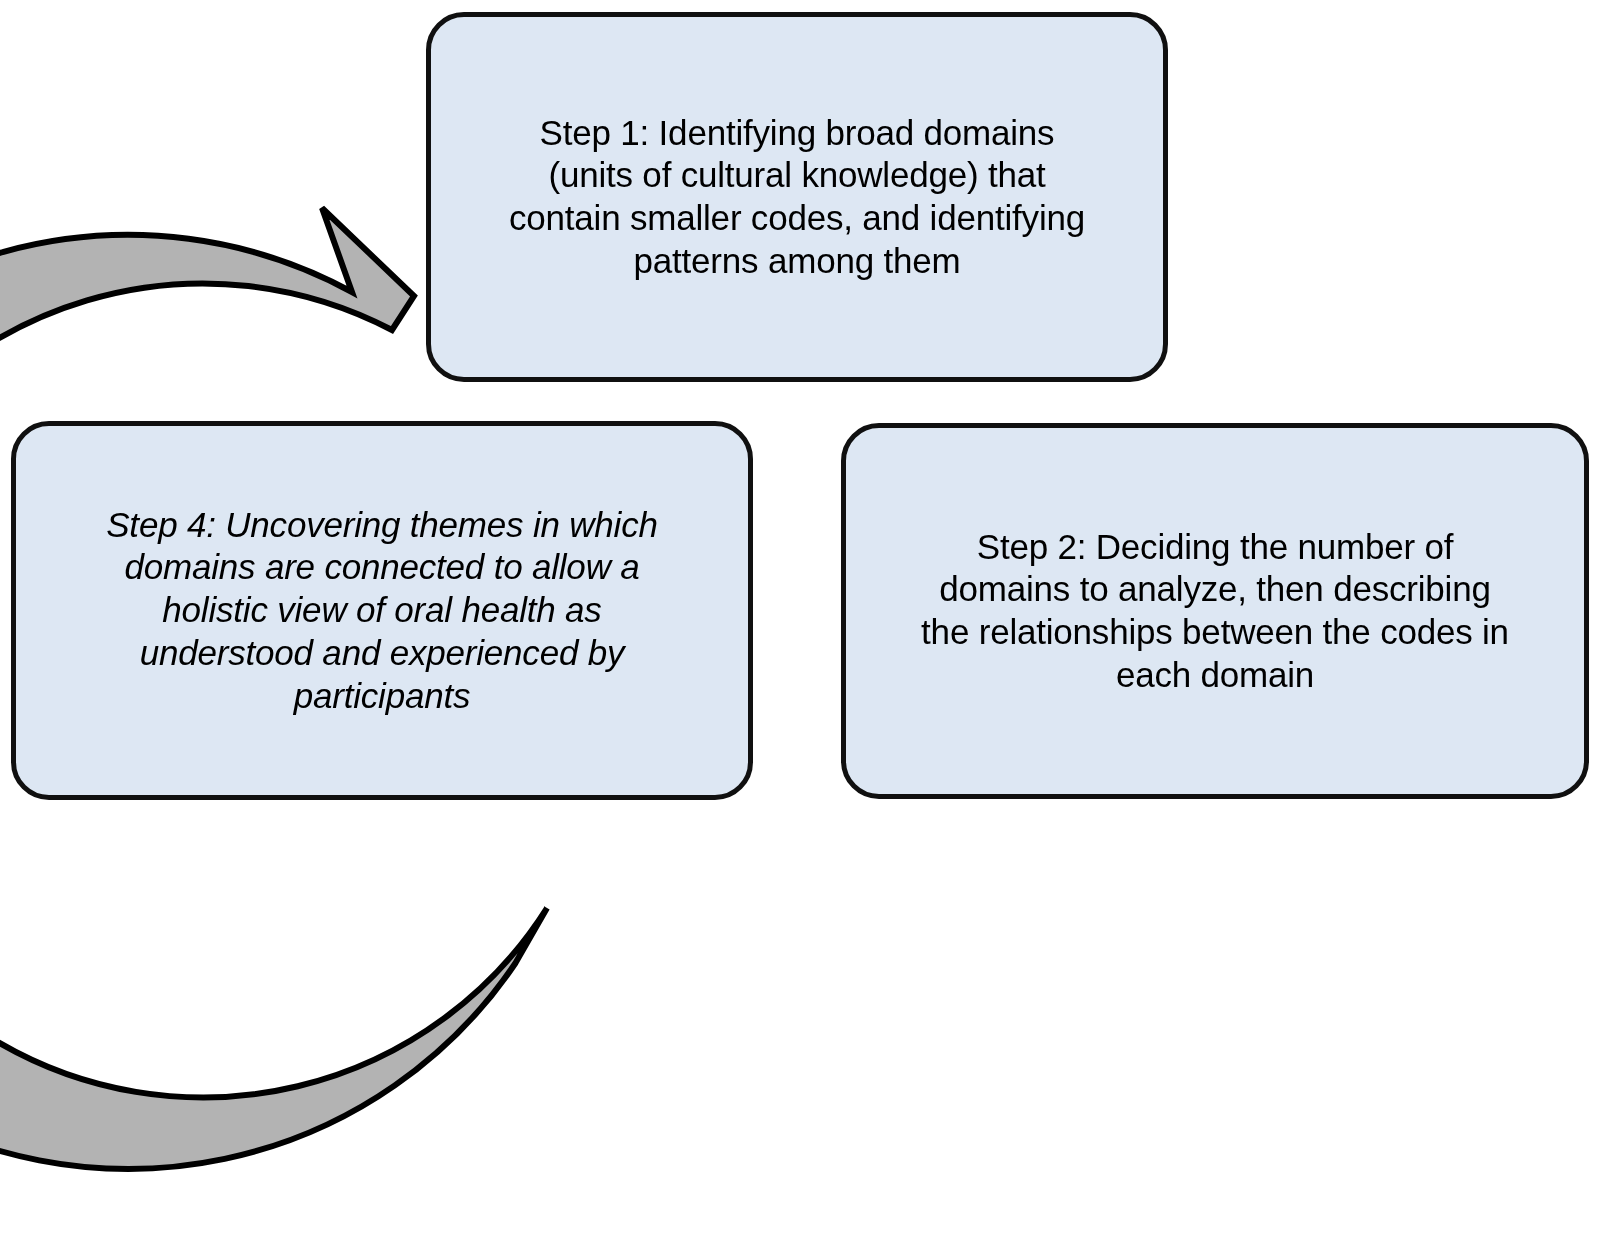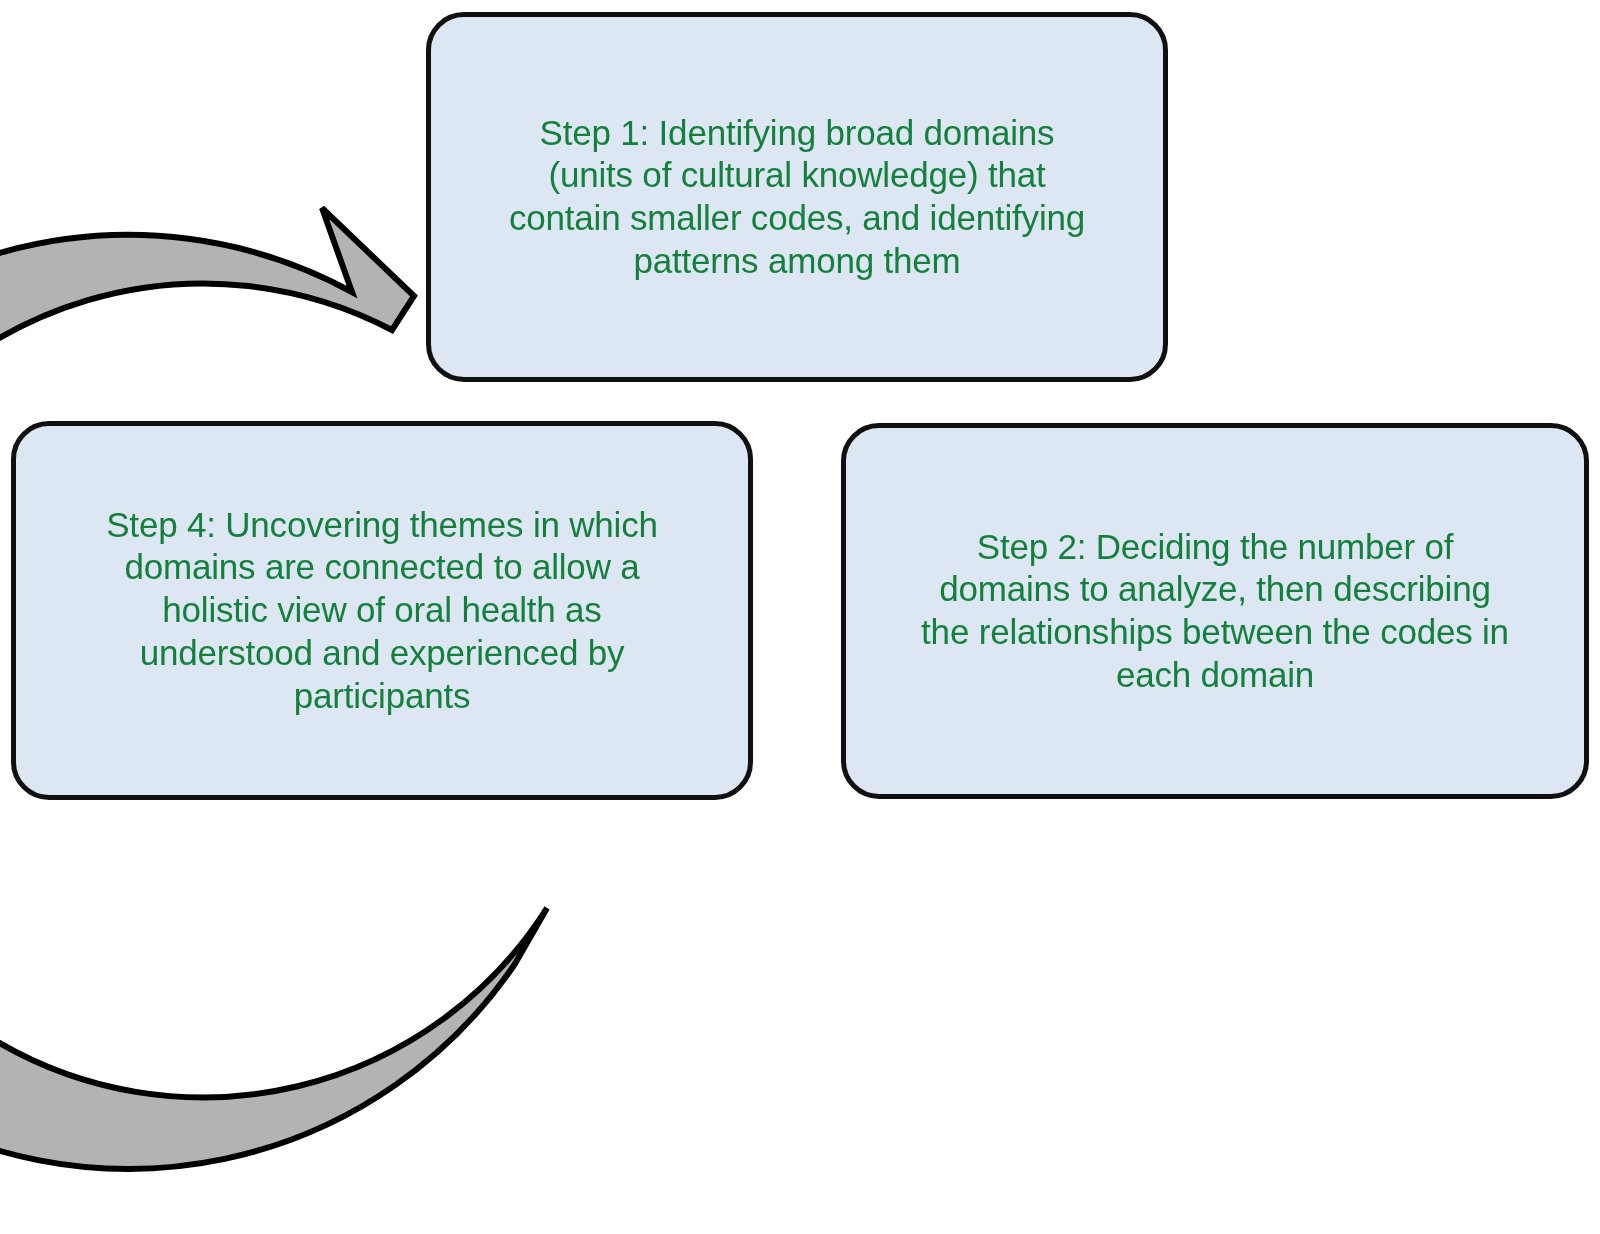--- a/index.html
+++ b/index.html
@@ -27,21 +27,21 @@
     box-sizing: border-box;
     background: #dde7f3;
     border: 5px solid #101010;
     border-radius: 38px;
     display: flex;
     align-items: center;
     justify-content: center;
     z-index: 5;
   }
   .step-text {
-    color: #15803d;
+    color: #000000;
     font-size: 35px;
     line-height: 1.22;
     text-align: center;
     letter-spacing: -0.2px;
     padding: 0 26px;
     white-space: pre-line;
   }
   
   #box-step-1 {
     left: 426px;
@@ -62,20 +62,21 @@
     top: 840px;
     width: 771px;
     height: 376px;
   }
   
   #box-step-4 {
     left: 11px;
     top: 421px;
     width: 742px;
     height: 379px;
+    font-style: italic;
   }
 </style>
 </head>
 <body>
 
 <div id="canvas">
 
   <svg id="cycle-svg" viewBox="0 0 1600 1234" xmlns="http://www.w3.org/2000/svg">
 
     <g>

